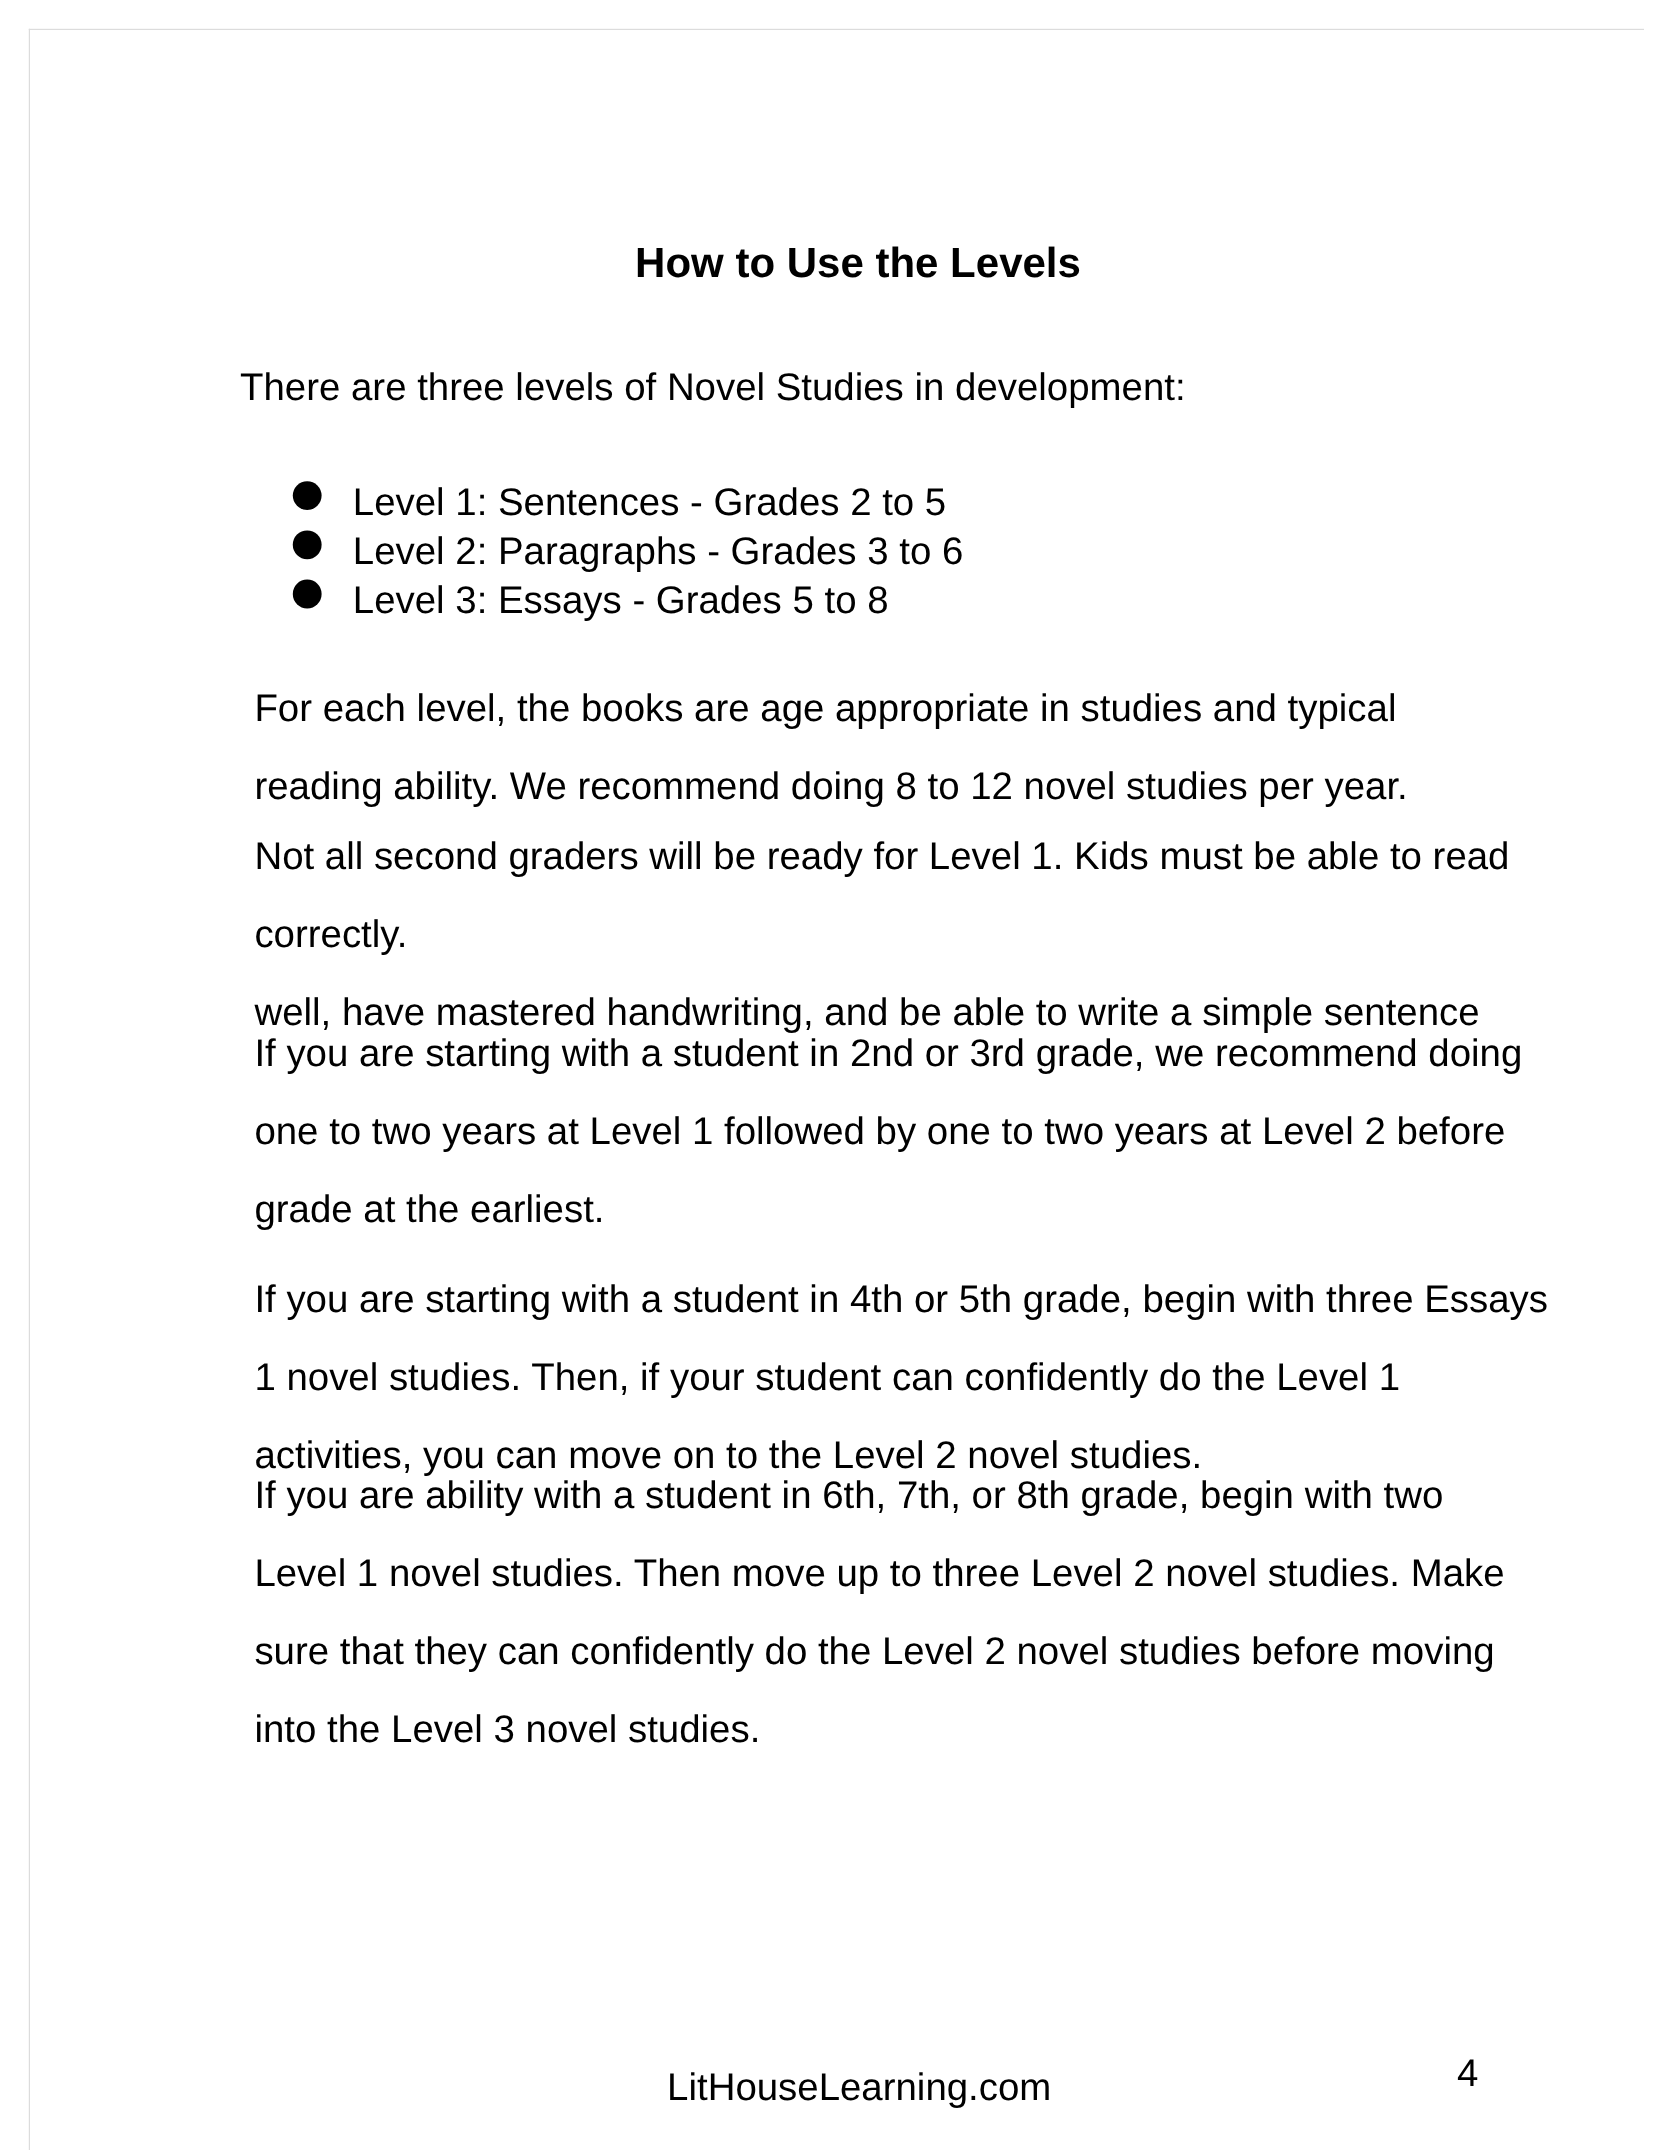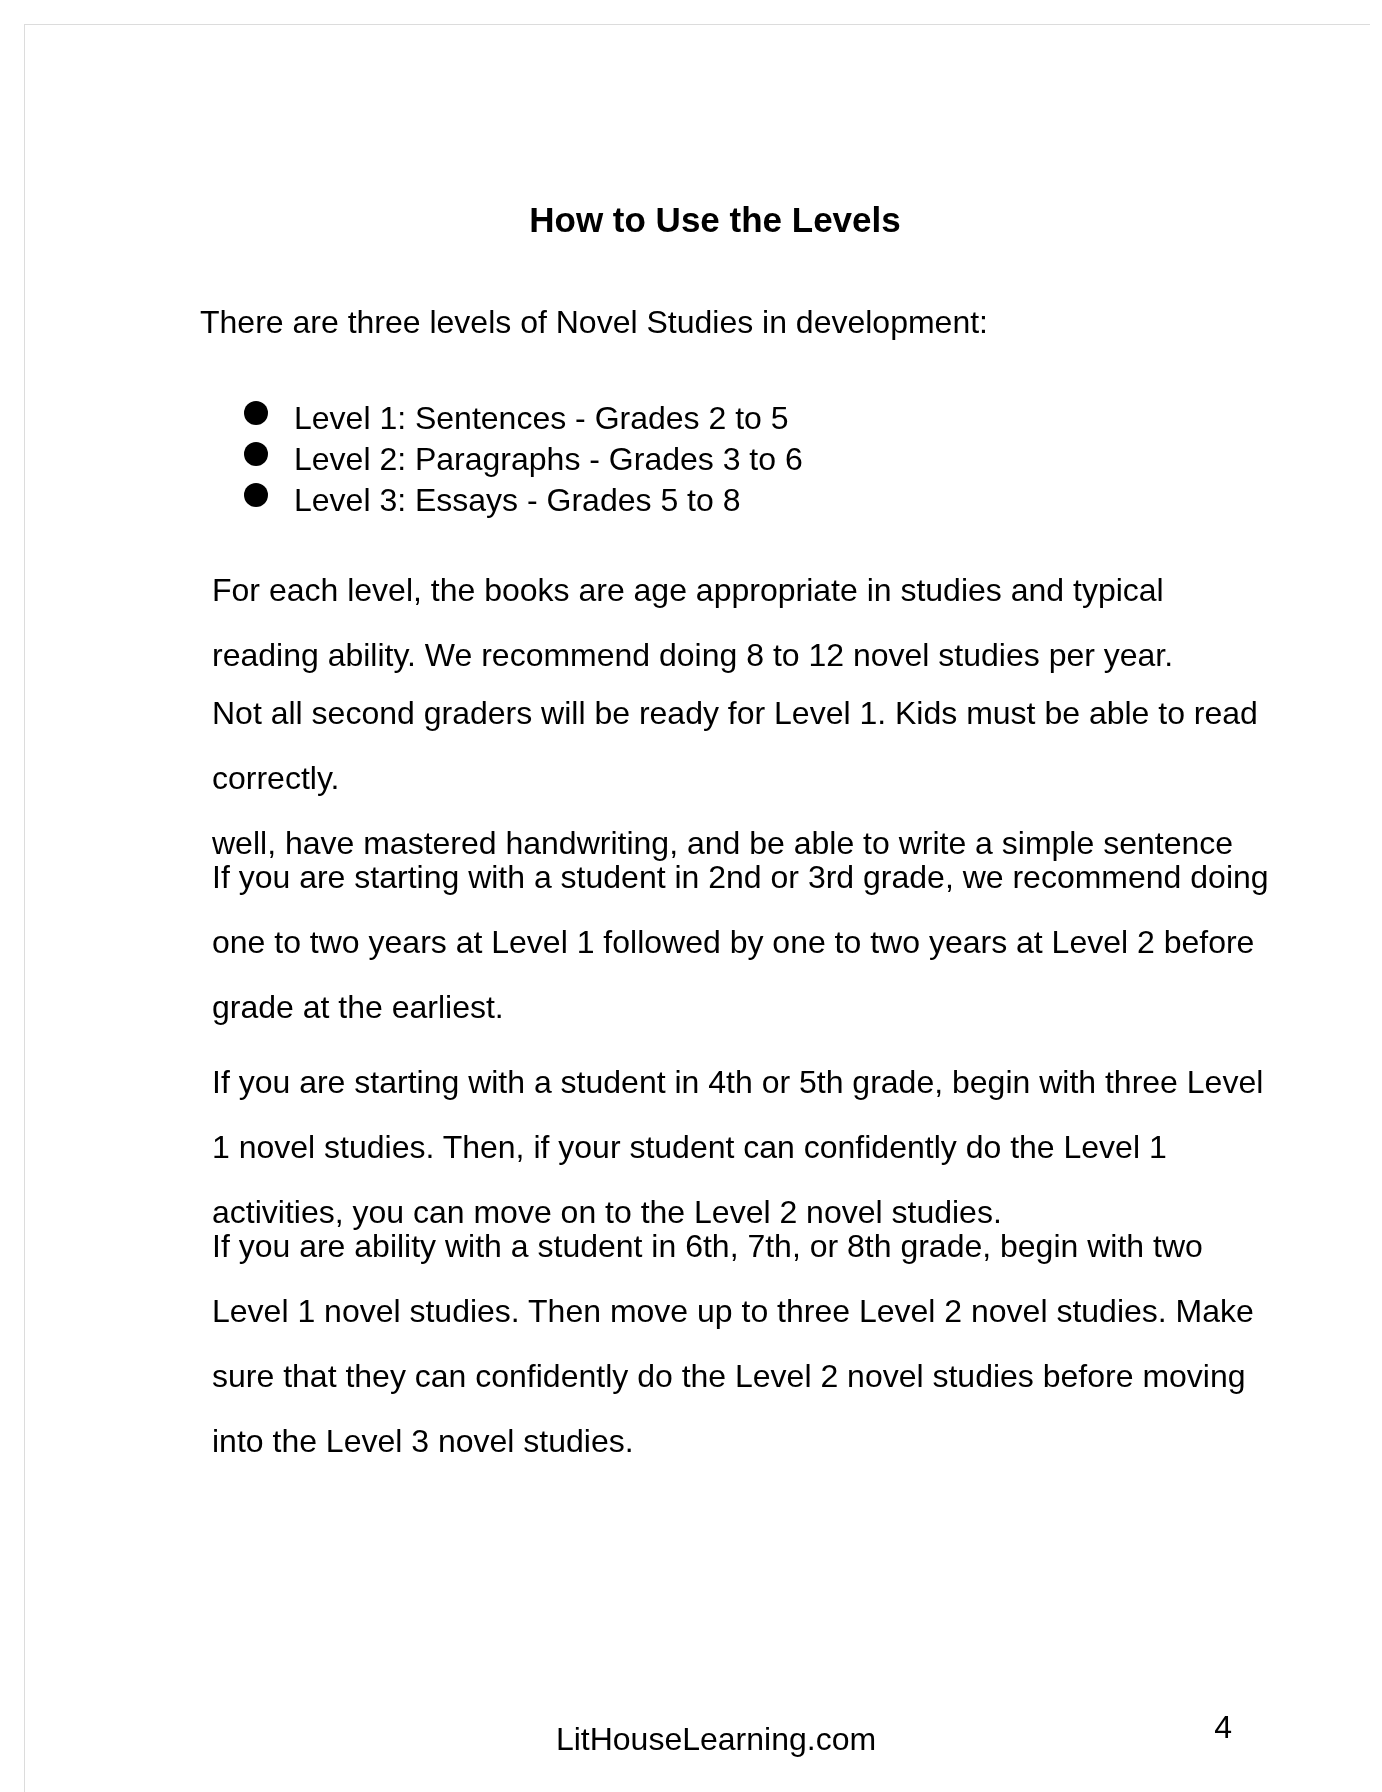--- a/index.html
+++ b/index.html
@@ -109,21 +109,21 @@
     <div class="para-line">well, have mastered handwriting, and be able to write a simple sentence</div>
   </div>
 
   <div class="body-block para-2">
     <div class="para-line">If you are starting with a student in 2nd or 3rd grade, we recommend doing</div>
     <div class="para-line">one to two years at Level 1 followed by one to two years at Level 2 before</div>
     <div class="para-line">grade at the earliest.</div>
   </div>
 
   <div class="body-block para-3">
-    <div class="para-line">If you are starting with a student in 4th or 5th grade, begin with three Level</div>
+    <div class="para-line">If you are starting with a student in 4th or 5th grade, begin with three Essays</div>
     <div class="para-line">1 novel studies. Then, if your student can confidently do the Level 1</div>
     <div class="para-line">activities, you can move on to the Level 2 novel studies.</div>
   </div>
 
   <div class="body-block para-4">
     <div class="para-line">If you are ability with a student in 6th, 7th, or 8th grade, begin with two</div>
     <div class="para-line">Level 1 novel studies. Then move up to three Level 2 novel studies. Make</div>
     <div class="para-line">sure that they can confidently do the Level 2 novel studies before moving</div>
     <div class="para-line">into the Level 3 novel studies.</div>
   </div>

